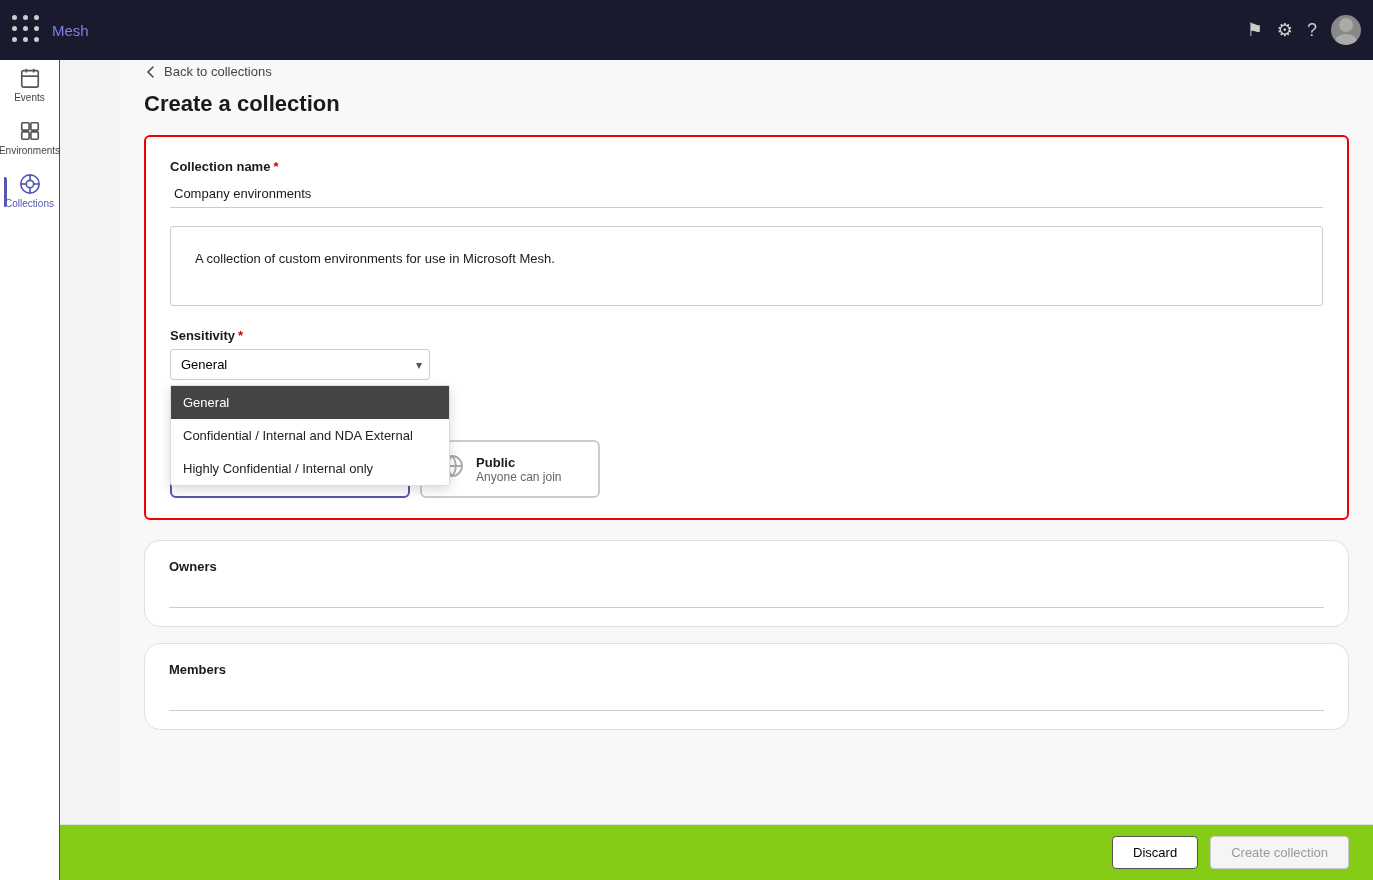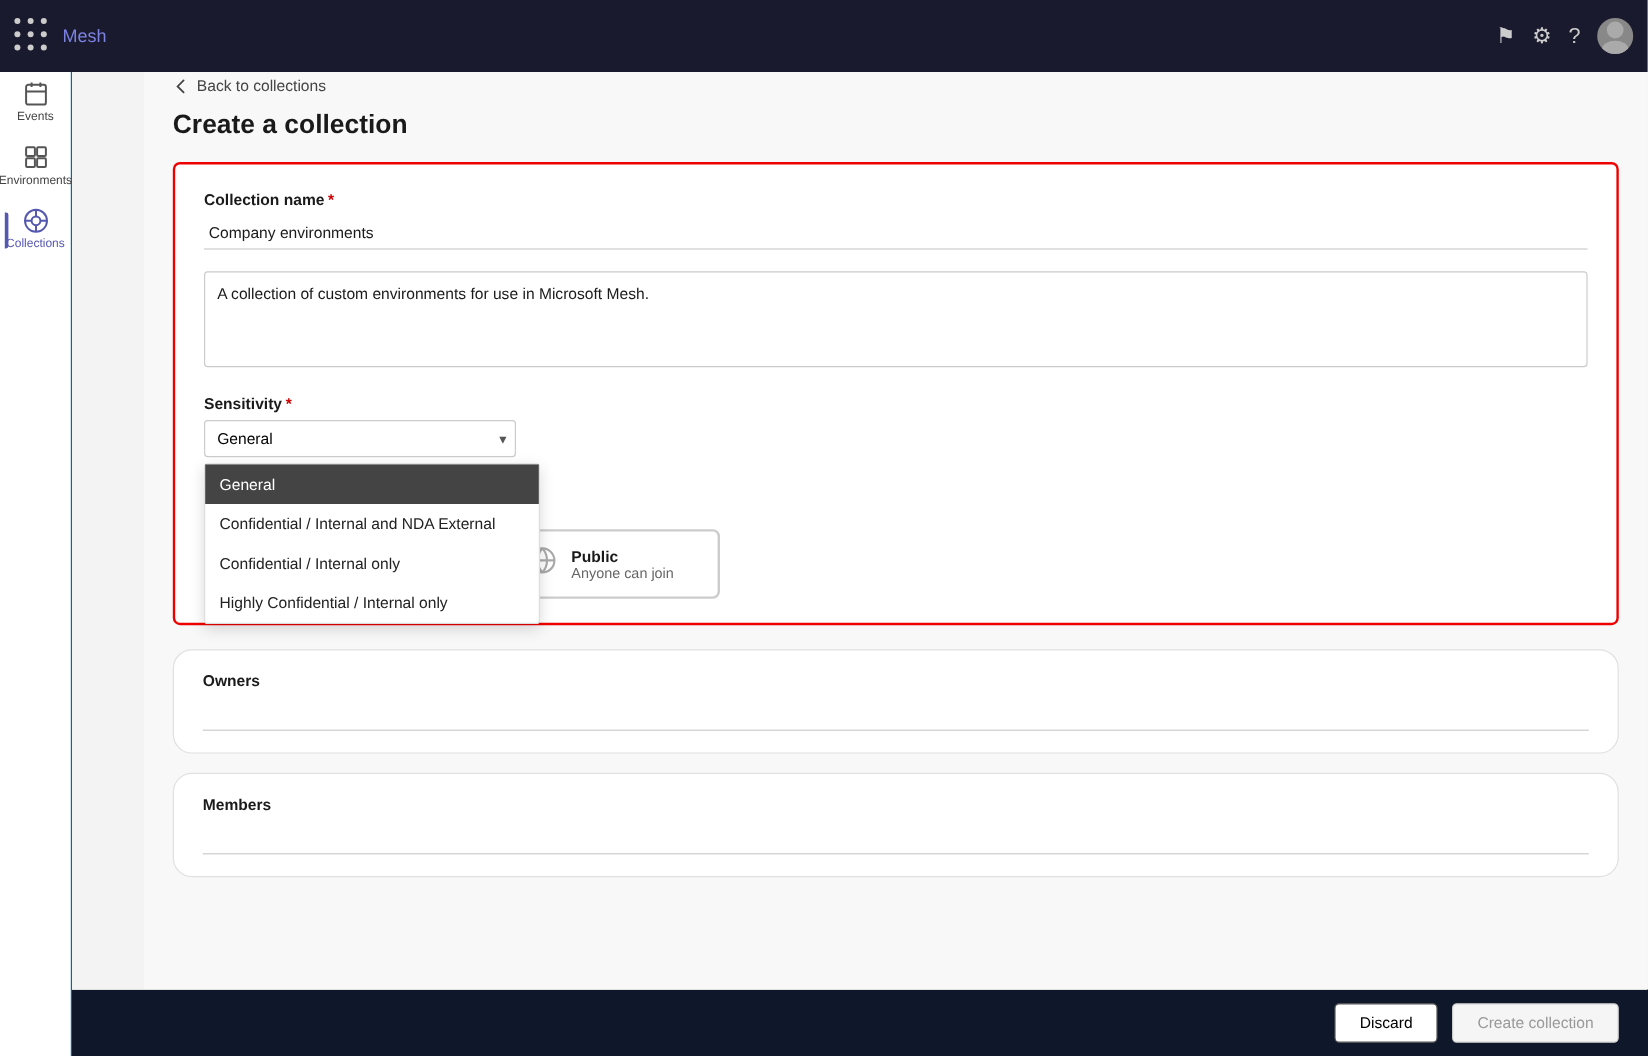--- a/index.html
+++ b/index.html
@@ -114,21 +114,21 @@
       color: #1a1a1a;
       background: transparent;
       outline: none;
       margin-bottom: 18px;
     }
 
     .textarea-input {
       width: 100%;
       border: 1px solid #ccc;
       border-radius: 3px;
-      padding: 10px;
+      padding: 24px;
       font-size: 13px;
       color: #1a1a1a;
       background: transparent;
       outline: none;
       resize: none;
       height: 80px;
       margin-bottom: 18px;
       font-family: inherit;
     }
 
@@ -204,21 +204,21 @@
       border-radius: 16px;
       padding: 18px 24px;
       margin-bottom: 16px;
     }
 
     
     .bottom-bar {
       position: fixed;
       bottom: 0; left: 60px; right: 0;
       height: 56px;
-      background: #0f172a;
+      background: #84cc16;
       border-top: 1px solid #e0e0e0;
       display: flex;
       align-items: center;
       justify-content: flex-end;
       padding: 0 24px;
       gap: 12px;
     }
     .btn-discard {
       padding: 8px 20px;
       border: 1px solid #555;
@@ -358,21 +358,20 @@
         <option value="confidential_nda">Confidential / Internal and NDA External</option>
         <option value="confidential_internal">Confidential / Internal only</option>
         <option value="highly_confidential">Highly Confidential / Internal only</option>
       </select>
       <span class="sensitivity-chevron">▾</span>
 
       
       <div class="dropdown-menu">
         <div class="dropdown-item selected">General</div>
         <div class="dropdown-item">Confidential / Internal and NDA External</div>
-        <div class="dropdown-item">Confidential / Internal only</div>
         <div class="dropdown-item">Highly Confidential / Internal only</div>
       </div>
     </div>
 
     
     <div class="privacy-options">
       <div class="privacy-option selected">
         <div class="privacy-option-icon">
           <svg width="24" height="24" viewBox="0 0 24 24" fill="none" stroke="#5558af" stroke-width="1.8">
               <rect x="5" y="11" width="14" height="10" rx="2"></rect>

